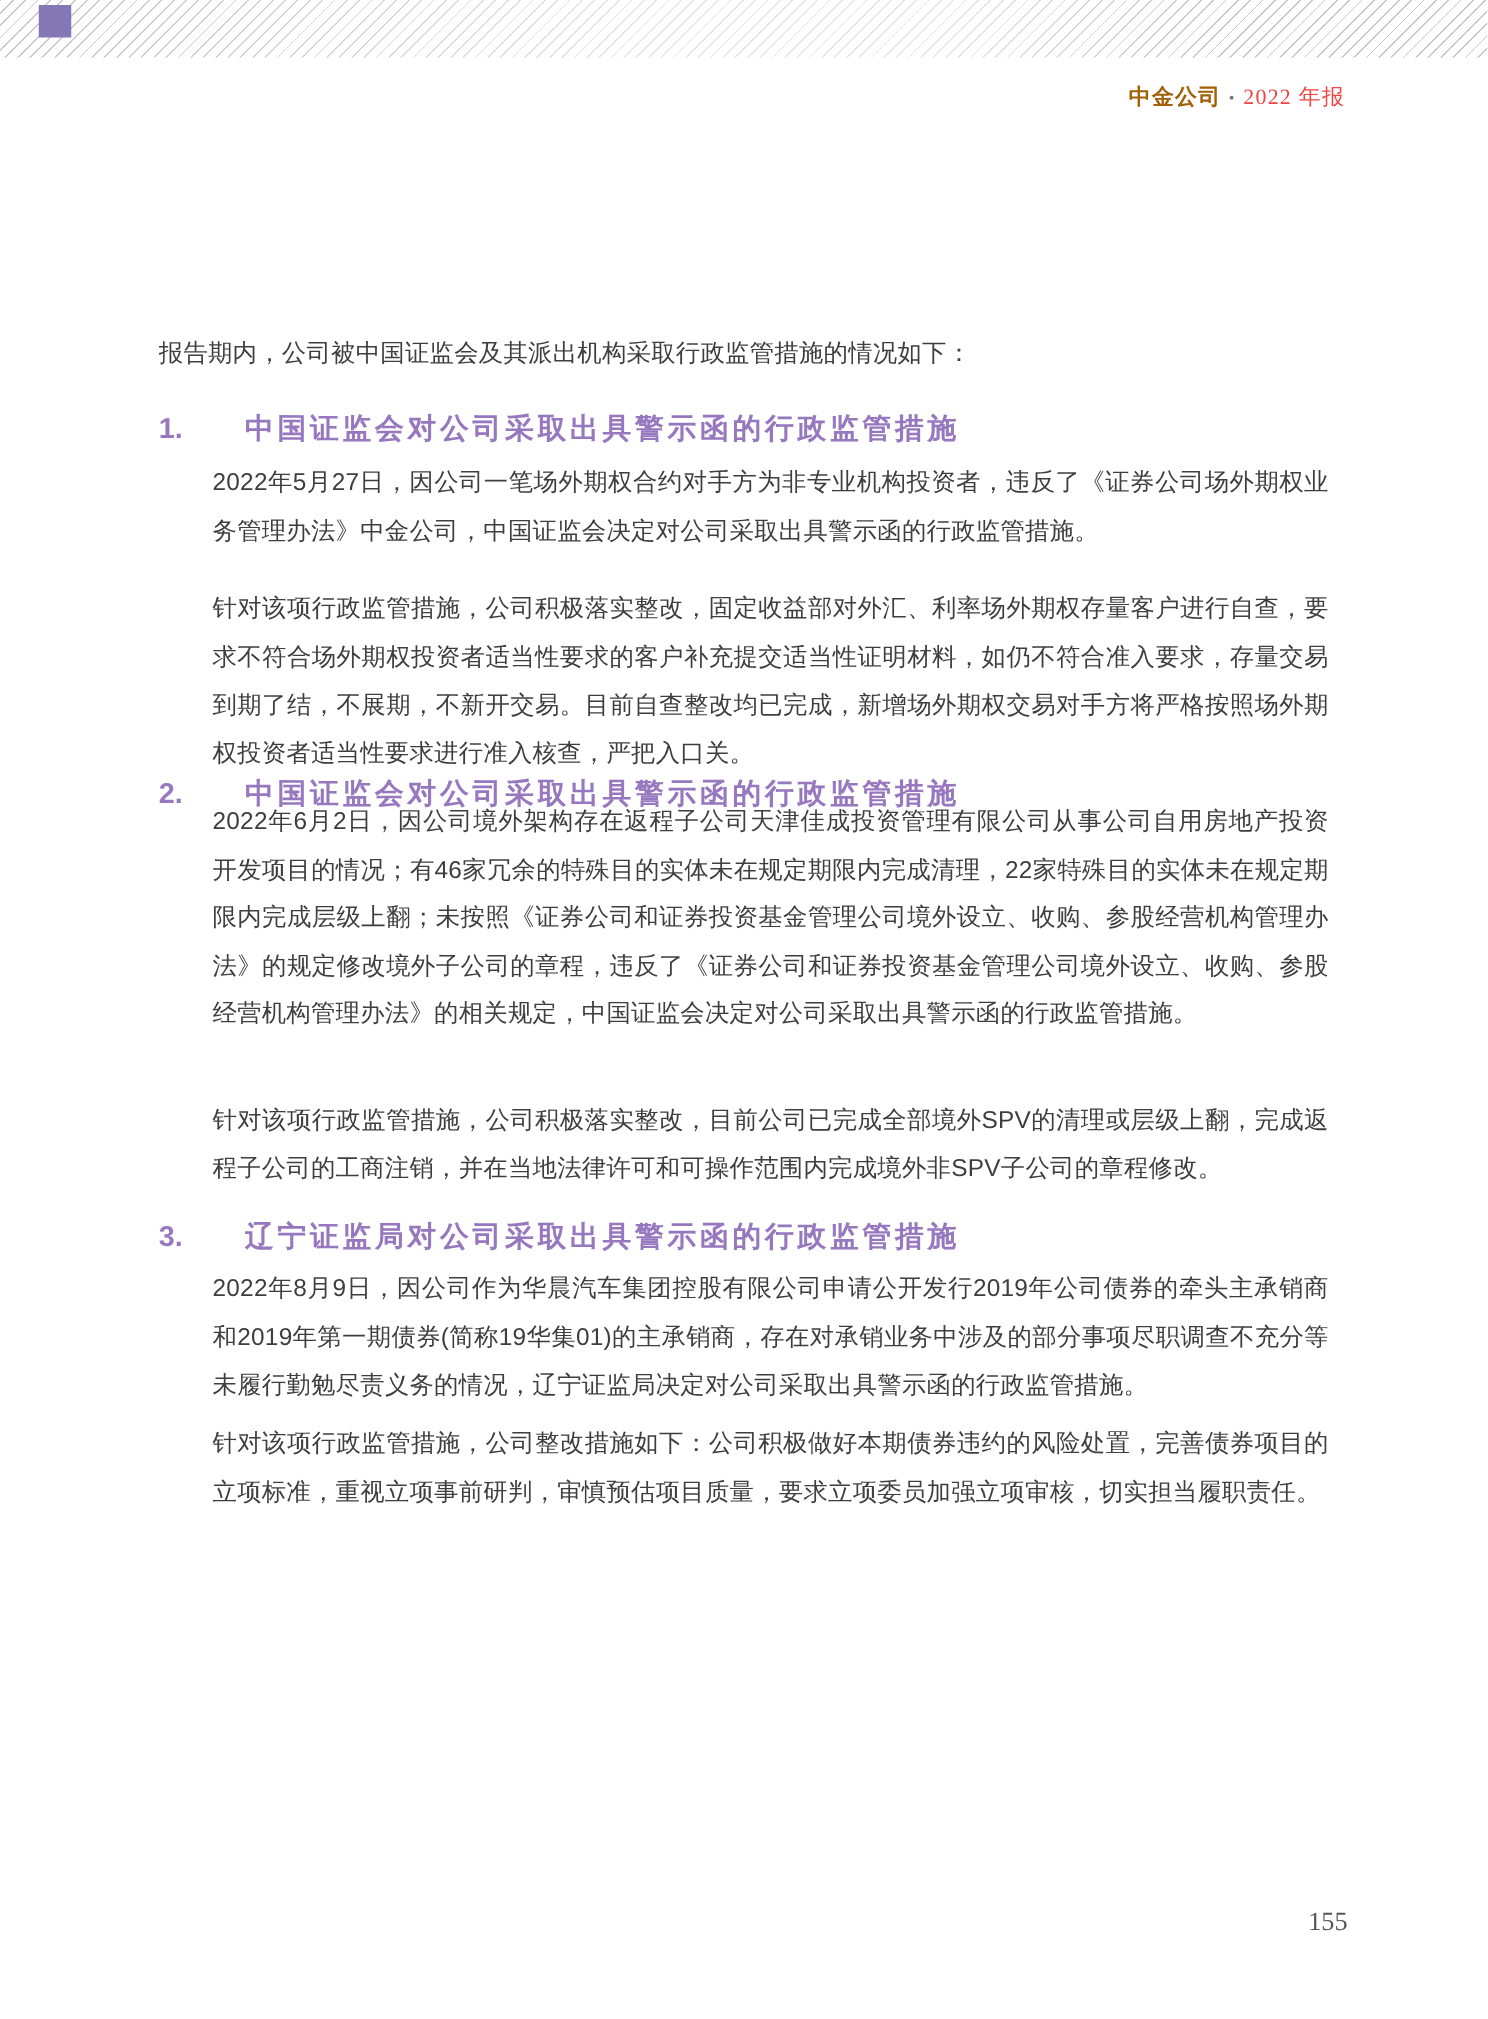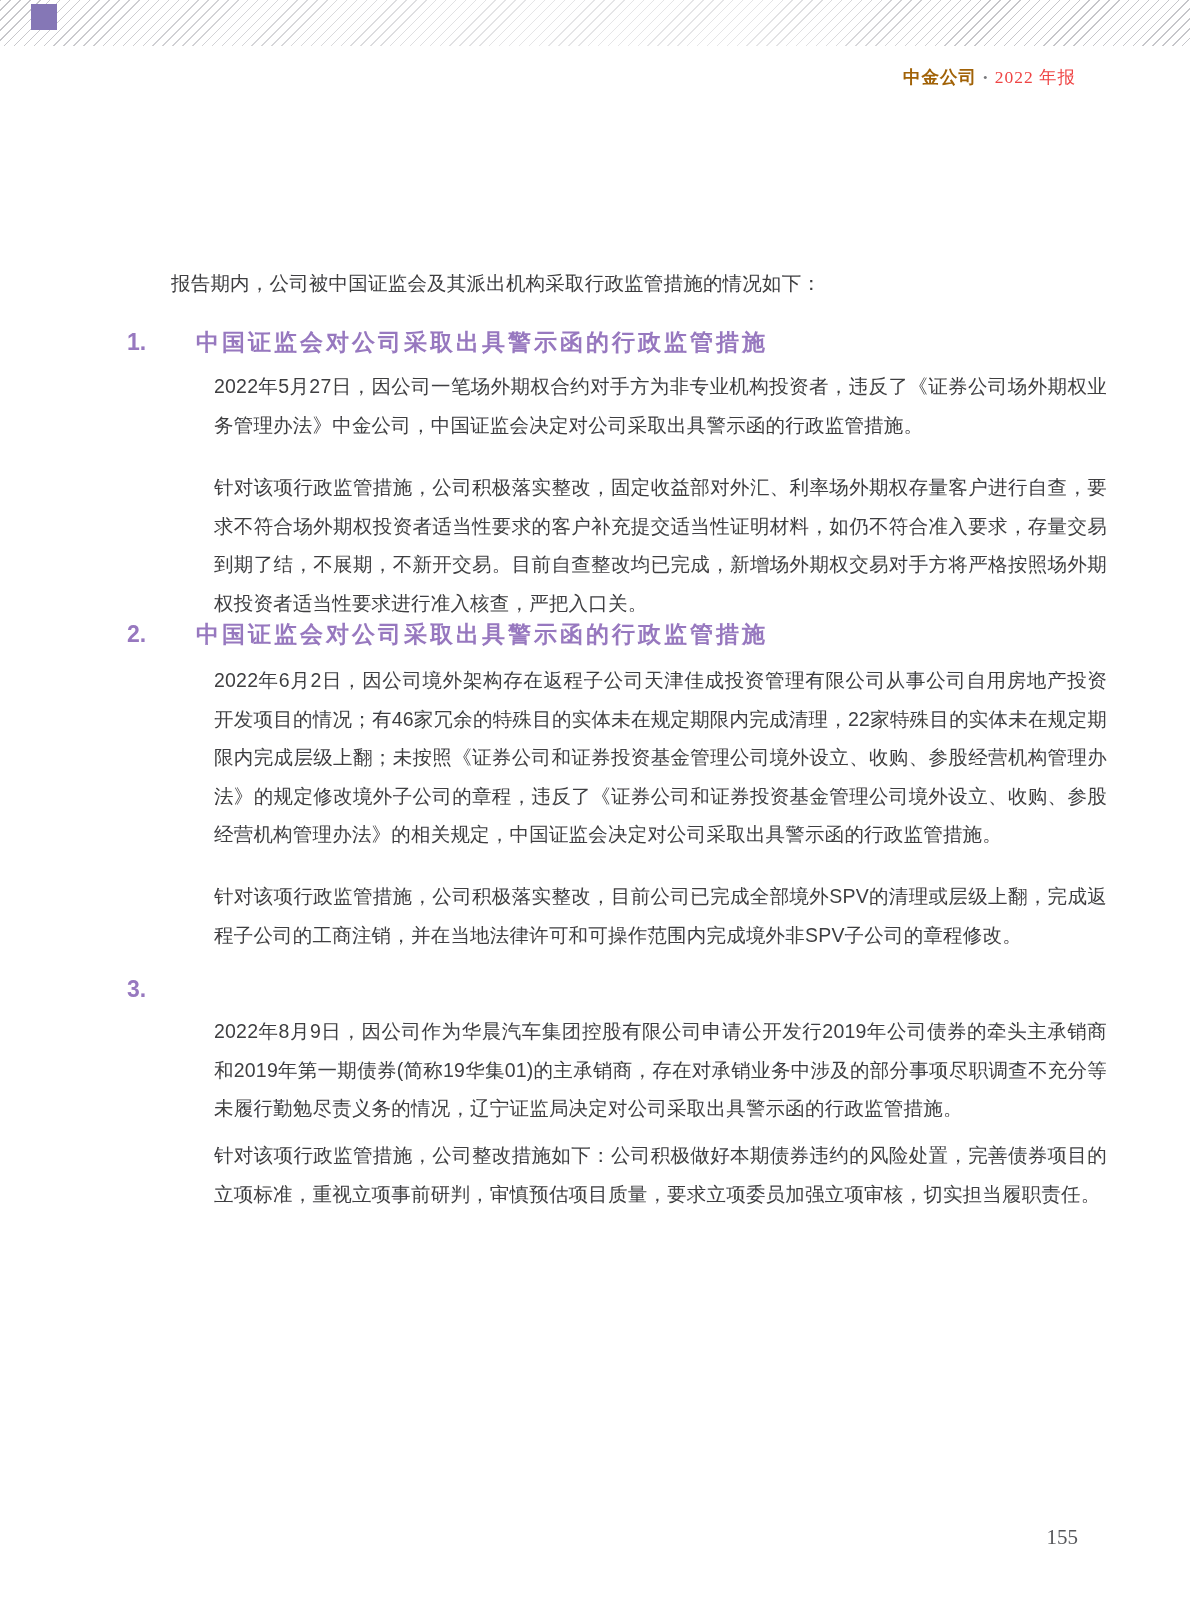--- a/index.html
+++ b/index.html
@@ -50,21 +50,20 @@
   .running-head .edition { color: #ef4444; }
 
   
   .para, .intro {
     position: absolute;
     font-size: 19.5px;
     line-height: 38.5px;
     color: #3e3e40;
     text-align: justify;
     letter-spacing: 0.2px;
-    margin-left: 44px;
   }
   .intro { left: 127px; width: 936px; }
   .para  { left: 170px; width: 893px; }
 
   
   .heading {
     position: absolute;
     left: 127px; width: 960px;
     display: flex;
     font-size: 23px;
@@ -109,22 +108,23 @@
   <span class="num">1.</span>
   <span class="title">中国证监会对公司采取出具警示函的行政监管措施</span>
 </div>
 <div class="para" style="top:367px">2022年5月27日，因公司一笔场外期权合约对手方为非专业机构投资者，违反了《证券公司场外期权业务管理办法》中金公司，中国证监会决定对公司采取出具警示函的行政监管措施。</div>
 <div class="para" style="top:468px">针对该项行政监管措施，公司积极落实整改，固定收益部对外汇、利率场外期权存量客户进行自查，要求不符合场外期权投资者适当性要求的客户补充提交适当性证明材料，如仍不符合准入要求，存量交易到期了结，不展期，不新开交易。目前自查整改均已完成，新增场外期权交易对手方将严格按照场外期权投资者适当性要求进行准入核查，严把入口关。</div>
 
 <div class="heading" style="top:620px">
   <span class="num">2.</span>
   <span class="title">中国证监会对公司采取出具警示函的行政监管措施</span>
 </div>
-<div class="para" style="top:661px">2022年6月2日，因公司境外架构存在返程子公司天津佳成投资管理有限公司从事公司自用房地产投资开发项目的情况；有46家冗余的特殊目的实体未在规定期限内完成清理，22家特殊目的实体未在规定期限内完成层级上翻；未按照《证券公司和证券投资基金管理公司境外设立、收购、参股经营机构管理办法》的规定修改境外子公司的章程，违反了《证券公司和证券投资基金管理公司境外设立、收购、参股经营机构管理办法》的相关规定，中国证监会决定对公司采取出具警示函的行政监管措施。</div>
+<div class="para" style="top:638px">2022年6月2日，因公司境外架构存在返程子公司天津佳成投资管理有限公司从事公司自用房地产投资开发项目的情况；有46家冗余的特殊目的实体未在规定期限内完成清理，22家特殊目的实体未在规定期限内完成层级上翻；未按照《证券公司和证券投资基金管理公司境外设立、收购、参股经营机构管理办法》的规定修改境外子公司的章程，违反了《证券公司和证券投资基金管理公司境外设立、收购、参股经营机构管理办法》的相关规定，中国证监会决定对公司采取出具警示函的行政监管措施。</div>
 <div class="para" style="top:877px">针对该项行政监管措施，公司积极落实整改，目前公司已完成全部境外SPV的清理或层级上翻，完成返程子公司的工商注销，并在当地法律许可和可操作范围内完成境外非SPV子公司的章程修改。</div>
 
 <div class="heading" style="top:975px">
   <span class="num">3.</span>
+  <span class="title">辽宁证监局对公司采取出具警示函的行政监管措施</span>
 </div>
 <div class="para" style="top:1012px">2022年8月9日，因公司作为华晨汽车集团控股有限公司申请公开发行2019年公司债券的牵头主承销商和2019年第一期债券(简称19华集01)的主承销商，存在对承销业务中涉及的部分事项尽职调查不充分等未履行勤勉尽责义务的情况，辽宁证监局决定对公司采取出具警示函的行政监管措施。</div>
 <div class="para" style="top:1136px">针对该项行政监管措施，公司整改措施如下：公司积极做好本期债券违约的风险处置，完善债券项目的立项标准，重视立项事前研判，审慎预估项目质量，要求立项委员加强立项审核，切实担当履职责任。</div>
 
 <div class="page-number">155</div>
 
 </body></html>

